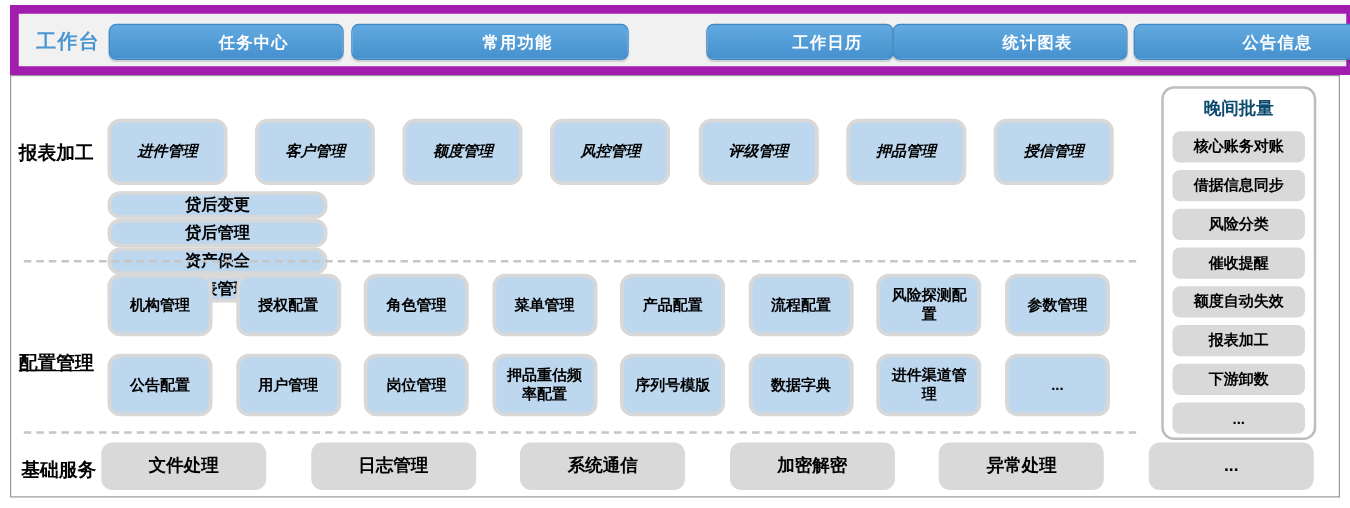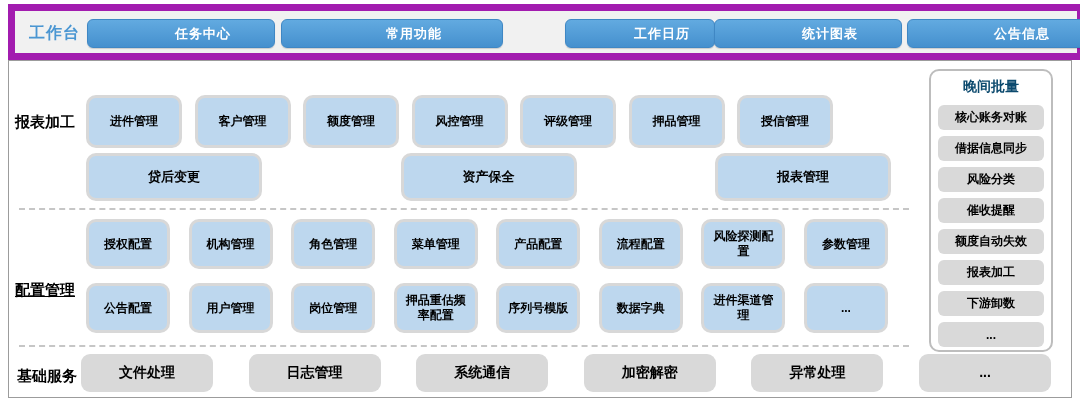--- a/index.html
+++ b/index.html
@@ -38,22 +38,22 @@
     background:#ffffff;border:1px solid #9c9c9c;
   }
   .sec-label{
     position:absolute;font-size:15px;font-weight:bold;color:#000;white-space:nowrap;
   }
   .lbl-business{left:6px;top:52px;}
   .lbl-config{left:6px;top:220px;text-decoration:underline;}
   .lbl-base{left:8px;top:306px;}
 
   .row{position:absolute;display:flex;justify-content:space-between;}
-  .row-b1{left:77px;top:34px;width:747px;height:53px;}
-  .row-b2{left:77px;top:92px;width:805px;height:48px;}
+  .row-b1{left:77px;top:34px;width:805px;height:53px;font-style:italic;}
+  .row-b2{left:77px;top:92px;width:805px;height:48px;flex-direction:column;}
   .row-c1{left:77px;top:158px;width:802px;height:50px;}
   .row-c2{left:77px;top:222px;width:802px;height:50px;}
   .row-base{left:72px;top:293px;width:970px;height:38px;}
 
   .box{
     display:flex;align-items:center;justify-content:center;text-align:center;
     font-weight:bold;color:#000;line-height:1.25;box-sizing:border-box;cursor:pointer;
   }
   .blue{
     background:#bdd7ee;border:3px solid #d8d8d8;border-radius:10px;
@@ -112,29 +112,30 @@
     <div class="box blue">客户管理</div>
     <div class="box blue">额度管理</div>
     <div class="box blue">风控管理</div>
     <div class="box blue">评级管理</div>
     <div class="box blue">押品管理</div>
     <div class="box blue">授信管理</div>
   </div>
 
   <div class="row row-b2">
     <div class="box blue">贷后变更</div>
+    <div class="box blue">贷后管理</div>
     <div class="box blue">资产保全</div>
     <div class="box blue">报表管理</div>
   </div>
 
   <div class="dash dash1"></div>
 
   <div class="row row-c1">
+    <div class="box blue">机构管理</div>
     <div class="box blue">授权配置</div>
-    <div class="box blue">机构管理</div>
     <div class="box blue">角色管理</div>
     <div class="box blue">菜单管理</div>
     <div class="box blue">产品配置</div>
     <div class="box blue">流程配置</div>
     <div class="box blue">风险探测配置</div>
     <div class="box blue">参数管理</div>
   </div>
 
   <div class="row row-c2">
     <div class="box blue">公告配置</div>

